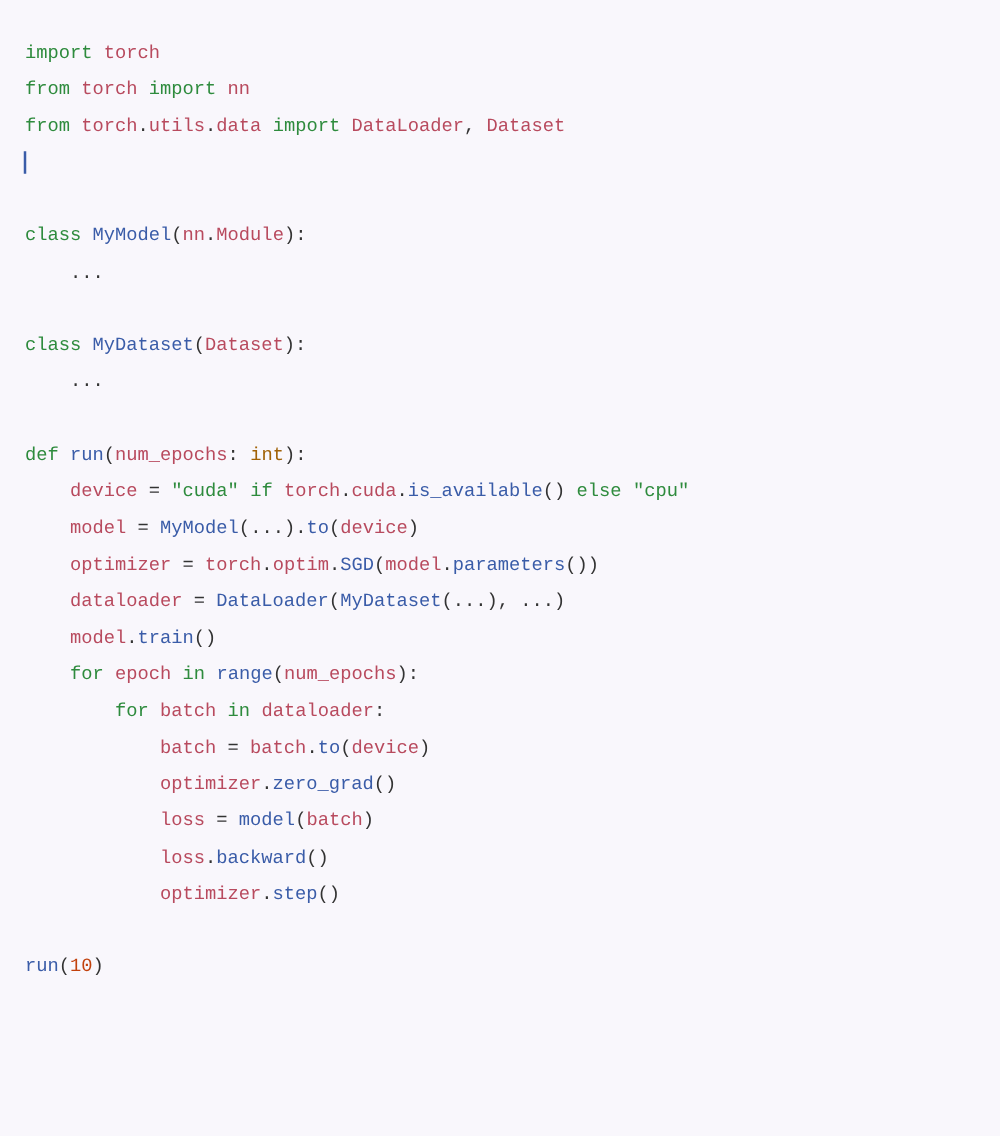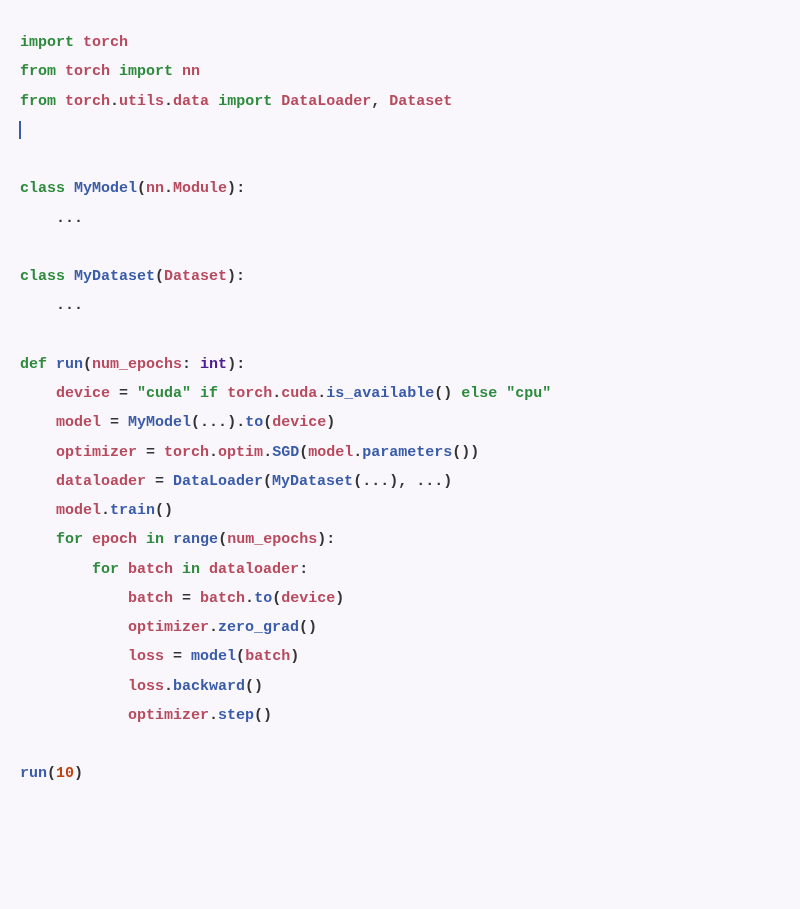--- a/index.html
+++ b/index.html
@@ -13,33 +13,32 @@
       font-size: 15px;
       line-height: 1.95;
       padding: 28px 20px;
       color: #333;
       width: 800px;
       height: 909px;
       overflow: hidden;
     }
     .code-block {
       white-space: pre;
-      font-weight: bold;
     }
     .kw { color: #2e8b3d; }       
     .mod { color: #b84a5e; }      
     .cls { color: #3a5ca8; margin-top: 44px; }      
     .str { color: #2e8b3d; }     
     .num { color: #c2410c; }      
     .op { color: #333; }          
     .paren { color: #333; }       
     .dot { color: #333; }         
     .comma { color: #333; }
     .ellipsis { color: #333; }
-    .int-type { color: #4c1d95; }
+    .int-type { color: #a16207; }
     .cursor {
       display: inline-block;
       width: 2px;
       height: 18px;
       background: #3a5ca8;
       vertical-align: middle;
       margin-left: -1px;
     }
     .line {
       display: block;

